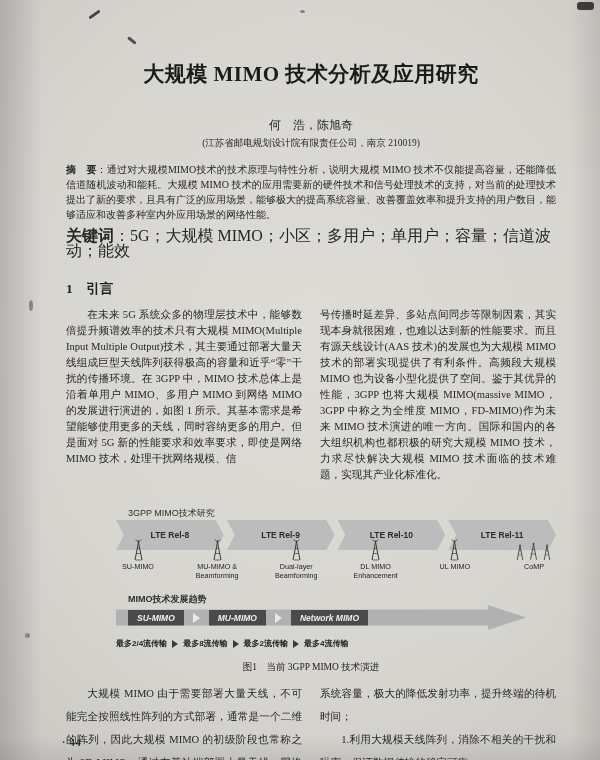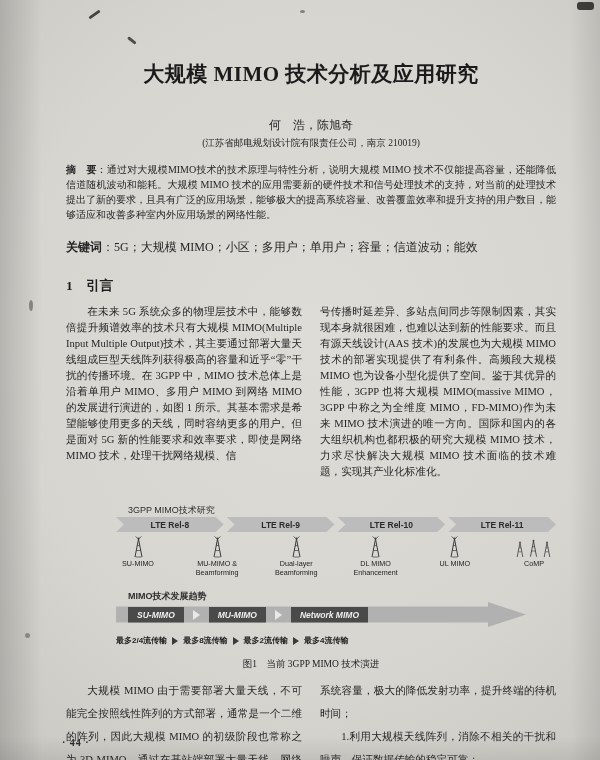--- a/index.html
+++ b/index.html
@@ -29,35 +29,35 @@
   .a3 { top: 39px; left: 127px; width: 10px; height: 2.5px; transform: rotate(38deg); border-radius: 2px; opacity: .8; }
   .a4 { top: 300px; left: 29px; width: 4px; height: 11px; border-radius: 50%; opacity: .45; }
   .a5 { bottom: 122px; left: 25px; width: 5px; height: 5px; border-radius: 50%; opacity: .4; }
   .a6 { top: 10px; left: 300px; width: 5px; height: 3px; border-radius: 50%; opacity: .5; }
 
   .content { position: absolute; left: 66px; right: 44px; top: 60px; }
   .title { margin: 0; font-size: 21px; font-weight: bold; text-align: center; letter-spacing: .5px; color: #1b1b1b; }
   .authors { margin-top: 29px; text-align: center; font-size: 12px; }
   .affiliation { margin-top: 3px; text-align: center; font-size: 9.5px; }
   .abstract { margin: 12px 0 0; font-size: 10px; line-height: 15px; text-align: justify; }
-  .keywords { margin: 18px 0 0; font-size: 12px; line-height: 15px; }
+  .keywords { margin: 6px 0 0; font-size: 16px; line-height: 15px; }
   .lbl { font-weight: bold; }
   .sec { margin: 22px 0 0; font-size: 13.5px; font-weight: bold; color: #1e1e1e; }
   .cols { display: flex; gap: 18px; margin-top: 9px; }
   .col { flex: 1 1 0; font-size: 10.6px; line-height: 16px; text-align: justify; margin: 0; }
   .col p { margin: 0; }
   .ind { text-indent: 2em; }
   .cols2 { margin-top: 8px; }
   .cols2 .col { line-height: 23px; }
 
   
   .fig { margin: 24px 0 0; position: relative; height: 146px;
          font-family: "Liberation Sans", "DejaVu Sans", sans-serif; }
   .fig-research { position: absolute; top: 0; left: 62px; font-size: 9px; color: #2e2e2e; }
-  .timeline { position: absolute; top: 13px; left: 50px; right: 0; height: 15px; display: flex; gap: 3px; }
+  .timeline { position: absolute; top: 13px; left: 50px; right: 0; height: 30px; display: flex; gap: 3px; }
   .chev {
     flex: 1; background: #bcbcbc; color: #2b2b2b;
     clip-path: polygon(0 0, calc(100% - 8px) 0, 100% 50%, calc(100% - 8px) 100%, 0 100%, 8px 50%);
     display: flex; align-items: center; justify-content: center;
     font-size: 8.5px; font-weight: bold;
   }
   .techrow { position: absolute; top: 31px; left: 50px; right: 0; display: flex; justify-content: space-between; }
   .tech { text-align: center; min-width: 44px; }
   .towers { display: flex; justify-content: center; align-items: flex-end; gap: 1px; height: 23px; }
   .tlabel { margin-top: 2px; font-size: 7.2px; line-height: 8.5px; white-space: pre-line; color: #222; }

